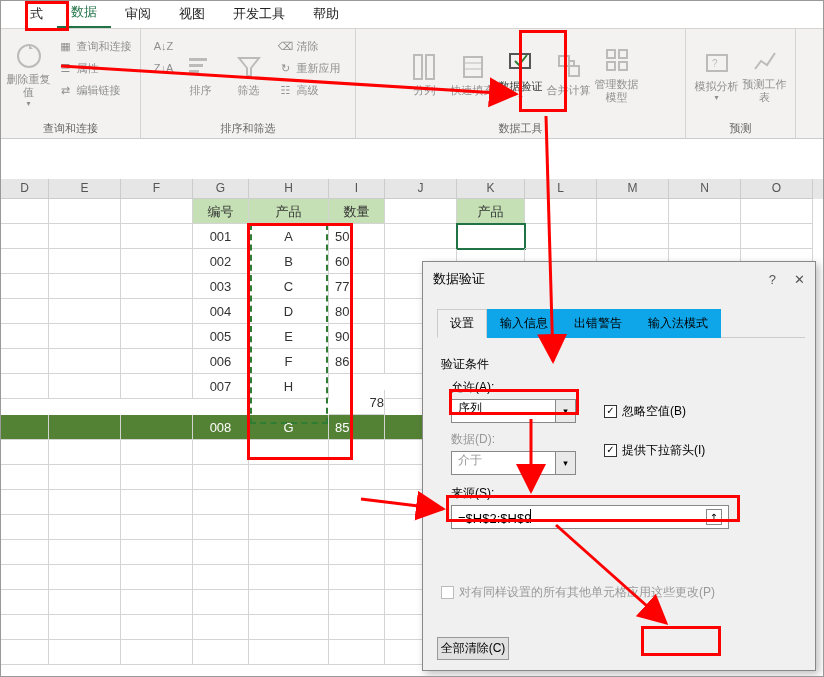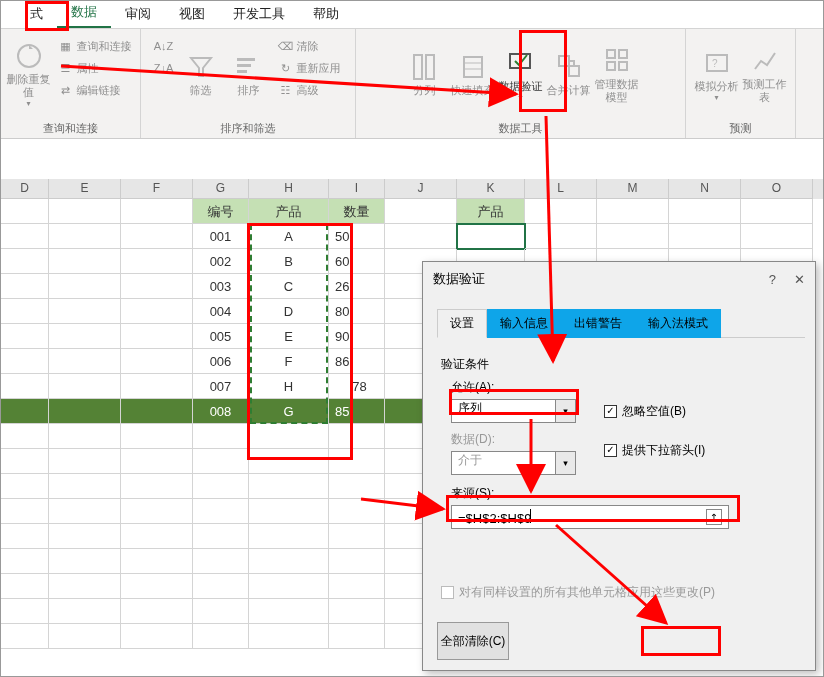--- a/index.html
+++ b/index.html
@@ -285,21 +285,21 @@
       display: flex;
       gap: 8px;
     }
     .dlg-buttons-left {
       position: absolute;
       bottom: 10px;
       left: 14px;
     }
     .btn {
       min-width: 72px;
-      height: 38px;
+      height: 23px;
       background: #e1e1e1;
       border: 1px solid #999;
       font-size: 12px;
       cursor: pointer;
     }
     .disabled-text { color: #999; }
     .cursor-line {
       border-right: 1px solid #000;
       height: 14px;
       display: inline-block;
@@ -363,35 +363,35 @@
       <div class="small-btn-list" style="justify-content:center;">
         <div class="small-btn">
             <span class="icon">A↓Z</span>
           </div>
         <div class="small-btn">
             <span class="icon">Z↓A</span>
           </div>
       </div>
       <div class="big-btn">
         <div class="icon">
-          <svg width="26" height="26">
-              <path d="M3 4 L23 4 L15 14 L15 22 L11 22 L11 14 Z" fill="none" stroke="#bbb" stroke-width="2"></path>
-            </svg>
-        </div>
-        <span>筛选</span>
-      </div>
-      <div class="big-btn">
-        <div class="icon">
           <svg width="28" height="26">
               <rect x="2" y="4" width="18" height="3" fill="#bbb"></rect>
               <rect x="2" y="10" width="14" height="3" fill="#bbb"></rect>
               <rect x="2" y="16" width="10" height="3" fill="#bbb"></rect>
             </svg>
         </div>
         <span>排序</span>
+      </div>
+      <div class="big-btn">
+        <div class="icon">
+          <svg width="26" height="26">
+              <path d="M3 4 L23 4 L15 14 L15 22 L11 22 L11 14 Z" fill="none" stroke="#bbb" stroke-width="2"></path>
+            </svg>
+        </div>
+        <span>筛选</span>
       </div>
       <div class="small-btn-list">
         <div class="small-btn">
             <span class="icon">⌫</span>
             <span>清除</span>
           </div>
         <div class="small-btn">
             <span class="icon">↻</span>
             <span>重新应用</span>
           </div>
@@ -547,21 +547,21 @@
           <div class="cell" style="width: 72px;"></div>
           <div class="cell" style="width: 72px;"></div>
           <div class="cell" style="width: 72px;"></div>
         </div>
         <div class="row">
           <div class="cell" style="width: 48px;"></div>
           <div class="cell" style="width: 72px;"></div>
           <div class="cell" style="width: 72px;"></div>
           <div class="cell" style="width: 56px;">003</div>
           <div class="cell" style="width: 80px;">C</div>
-          <div class="cell" style="width: 56px; text-align: left; padding-left: 6px;">26</div>
+          <div class="cell" style="width: 56px; text-align: left; padding-left: 6px;">77</div>
           <div class="cell" style="width: 72px;"></div>
           <div class="cell" style="width: 68px;"></div>
           <div class="cell" style="width: 72px;"></div>
           <div class="cell" style="width: 72px;"></div>
           <div class="cell" style="width: 72px;"></div>
           <div class="cell" style="width: 72px;"></div>
         </div>
         <div class="row">
           <div class="cell" style="width: 48px;"></div>
           <div class="cell" style="width: 72px;"></div>
@@ -603,21 +603,21 @@
           <div class="cell" style="width: 72px;"></div>
           <div class="cell" style="width: 72px;"></div>
           <div class="cell" style="width: 72px;"></div>
         </div>
         <div class="row">
           <div class="cell" style="width: 48px;"></div>
           <div class="cell" style="width: 72px;"></div>
           <div class="cell" style="width: 72px;"></div>
           <div class="cell" style="width: 56px;">007</div>
           <div class="cell" style="width: 80px;">H</div>
-          <div class="cell" style="width: 56px; text-align: center; padding-left: 6px;">78</div>
+          <div class="cell" style="width: 56px; text-align: right; padding-left: 6px; margin-top: 16px;">78</div>
           <div class="cell" style="width: 72px;"></div>
           <div class="cell" style="width: 68px;"></div>
           <div class="cell" style="width: 72px;"></div>
           <div class="cell" style="width: 72px;"></div>
           <div class="cell" style="width: 72px;"></div>
           <div class="cell" style="width: 72px;"></div>
         </div>
         <div class="row sel-row">
           <div class="cell" style="width: 48px;"></div>
           <div class="cell" style="width: 72px;"></div>

